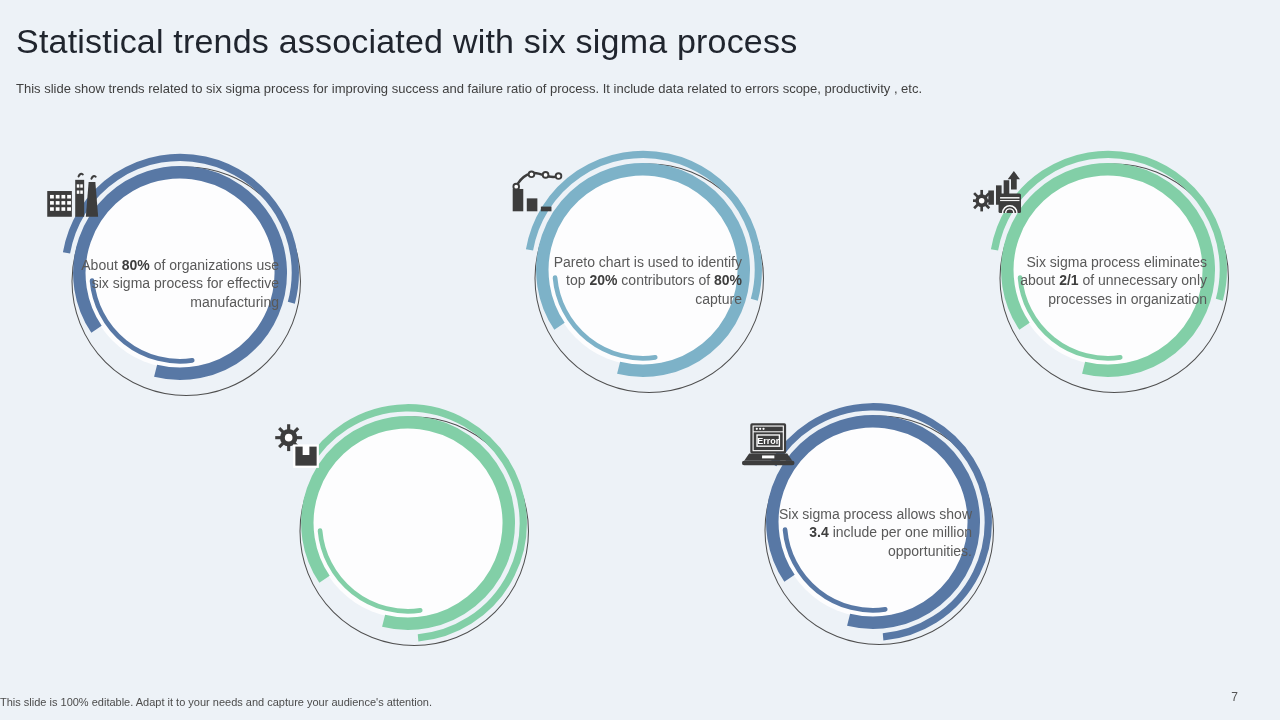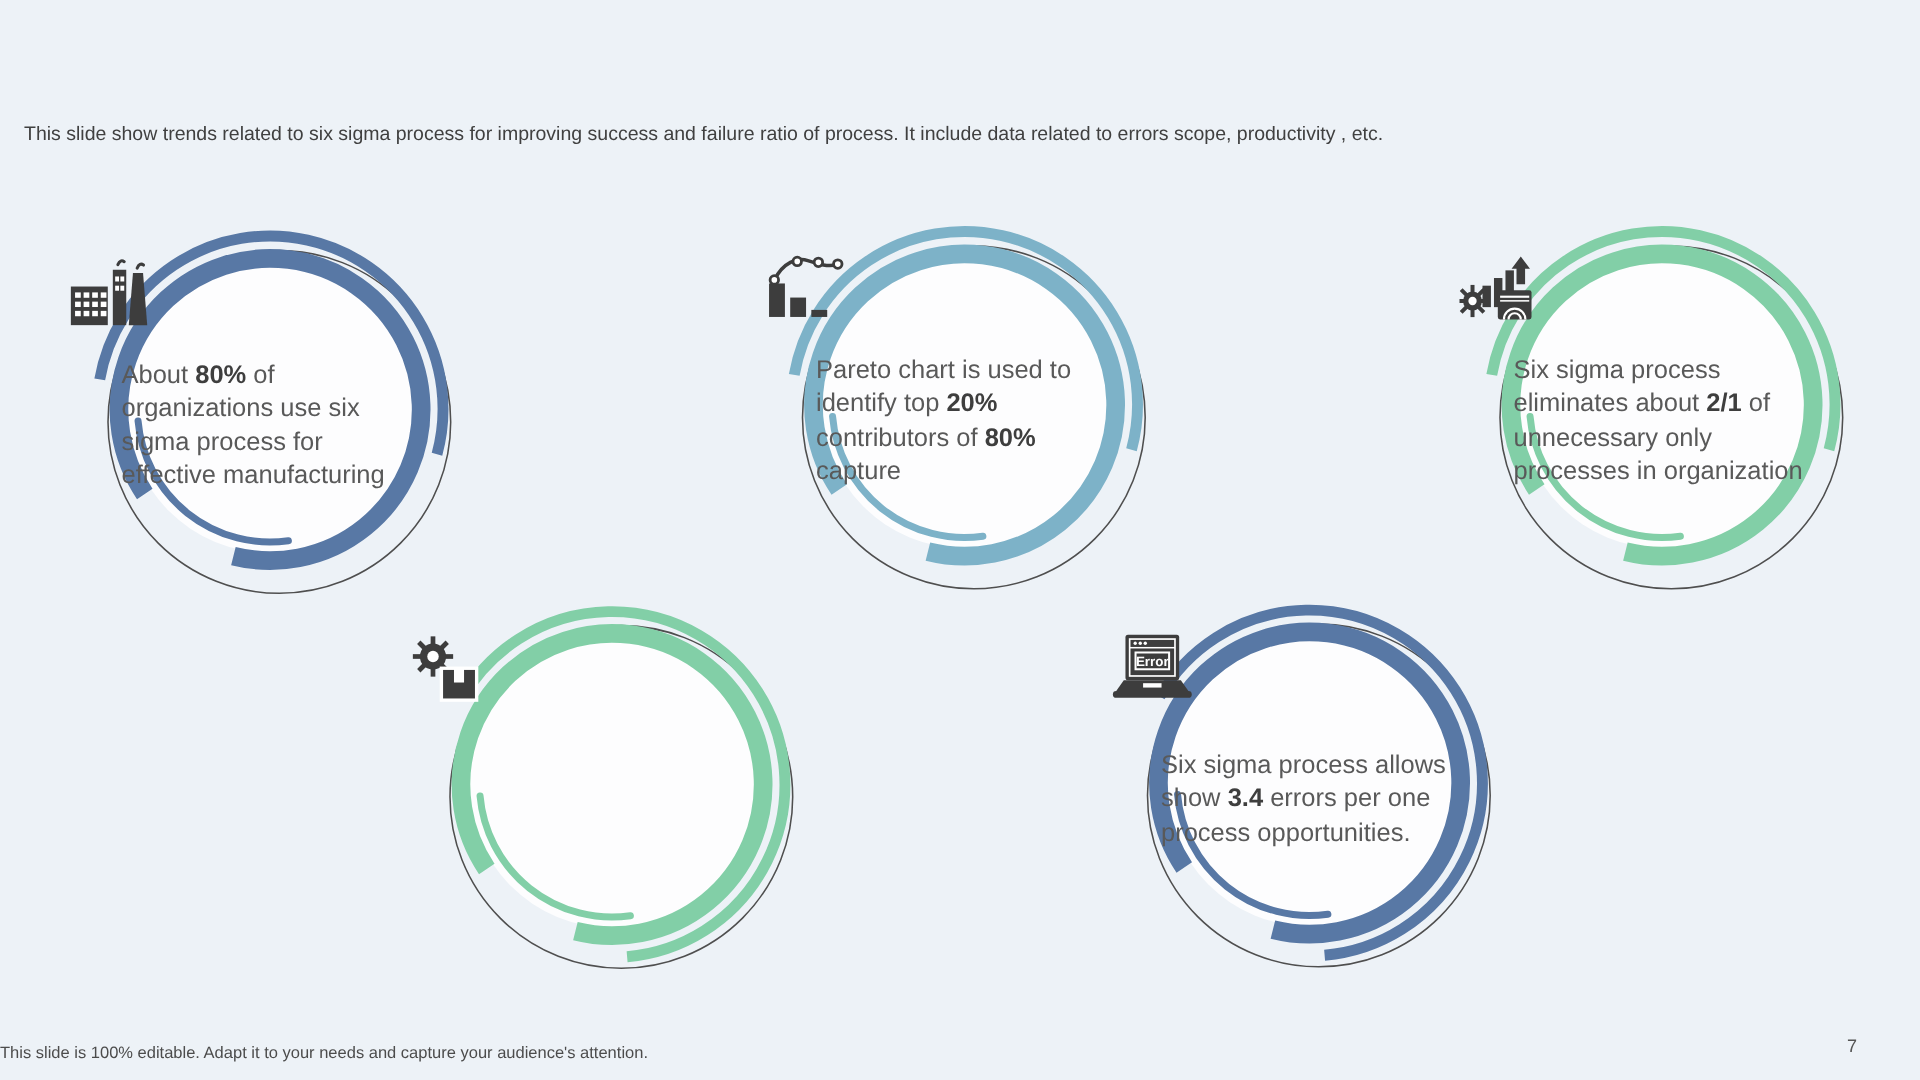--- a/index.html
+++ b/index.html
@@ -24,36 +24,37 @@
   .rings .thin{fill:none;stroke-width:4.5;stroke-linecap:round;}
   .rings .inner-fill{fill:#fdfdfe;}
   .icon{position:absolute;left:0;right:0;top:34px;display:flex;justify-content:flex-start;}
   .icon svg{height:47px;}
   .ic{fill:var(--icon,#3d3d3d);}
   .icw{fill:#fff;}
   .ics{fill:none;stroke:var(--icon,#3d3d3d);stroke-width:2;stroke-linecap:round;}
   .icsw{fill:none;stroke:#fff;}
   .badge .text{
     position:absolute;left:50%;top:50%;transform:translate(-50%,-50%);
-    margin-top:11px;width:198px;text-align:left;
-    font-size:17px;line-height:1.32;color:#595959;
+    margin-top:11px;width:198px;text-align:right;
+    font-size:14px;line-height:1.32;color:#595959;
   }
   .badge .text .b{font-weight:700;color:#3e3e3e;}
   .err-label{fill:#fff;font-family:"Liberation Sans",sans-serif;font-size:8px;font-weight:700;text-anchor:middle;}
   .footer{
     position:absolute;left:0;right:0;top:696px;
     font-size:11px;color:#4c4c4c;
   }
   .page-num{position:absolute;top:690px;right:42px;font-size:12px;color:#555;}
 </style>
 </head>
 <body>
 
 <div class="slide">
 
+  <div class="title">Statistical trends associated with six sigma process</div>
   <div class="subtitle">This slide show trends related to six sigma process for improving success and failure ratio of process. It include data related to errors scope, productivity , etc.</div>
 
   <div class="badge" style="left:45px;top:138px;">
     <svg class="rings" viewBox="0 0 260 260">
       <circle class="outline" cx="136" cy="138" r="110"></circle>
       <path class="outer" style="stroke:var(--blue)" d="M 20.7 110.7 A 111 111 0 1 1 237.2 158.7"></path>
       <circle class="inner-fill" cx="130" cy="130" r="92"></circle>
       <path class="main" style="stroke:var(--blue)" d="M 49.6 184.2 A 97 97 0 1 1 106.5 224.1"></path>
       <path class="thin" style="stroke:var(--blue)" d="M 45.3 137.4 A 85 85 0 0 0 141.8 214.2"></path>
     </svg>
@@ -180,19 +181,19 @@
         <circle class="icw" cx="19.8" cy="7" r="1"></circle>
         <circle class="icw" cx="22.8" cy="7" r="1"></circle>
         <rect class="icw" x="13.5" y="9.2" width="27" height="0.9"></rect>
         <rect class="icsw" x="17" y="12.5" width="20" height="10" style="stroke-width:1.2"></rect>
         <text class="err-label" x="27" y="20.5">Error</text>
         <path class="ic" d="M10,29 L44,29 L48.5,35.5 L5.5,35.5 Z"></path>
         <rect class="ic" x="3.5" y="35.5" width="47" height="4" rx="2"></rect>
         <rect class="icw" x="21.5" y="30.8" width="11" height="2.6"></rect>
       </svg>
     </div>
-    <div class="text"><span>Six sigma process allows show </span><span class="b">3.4</span><span> errors per one process opportunities.</span></div>
+    <div class="text"><span>Six sigma process allows show </span><span class="b">3.4</span><span> include per one million opportunities.</span></div>
   </div>
 
   <div class="footer">This slide is 100% editable. Adapt it to your needs and capture your audience's attention.</div>
   <div class="page-num">7</div>
 
 </div>
 
 </body></html>

